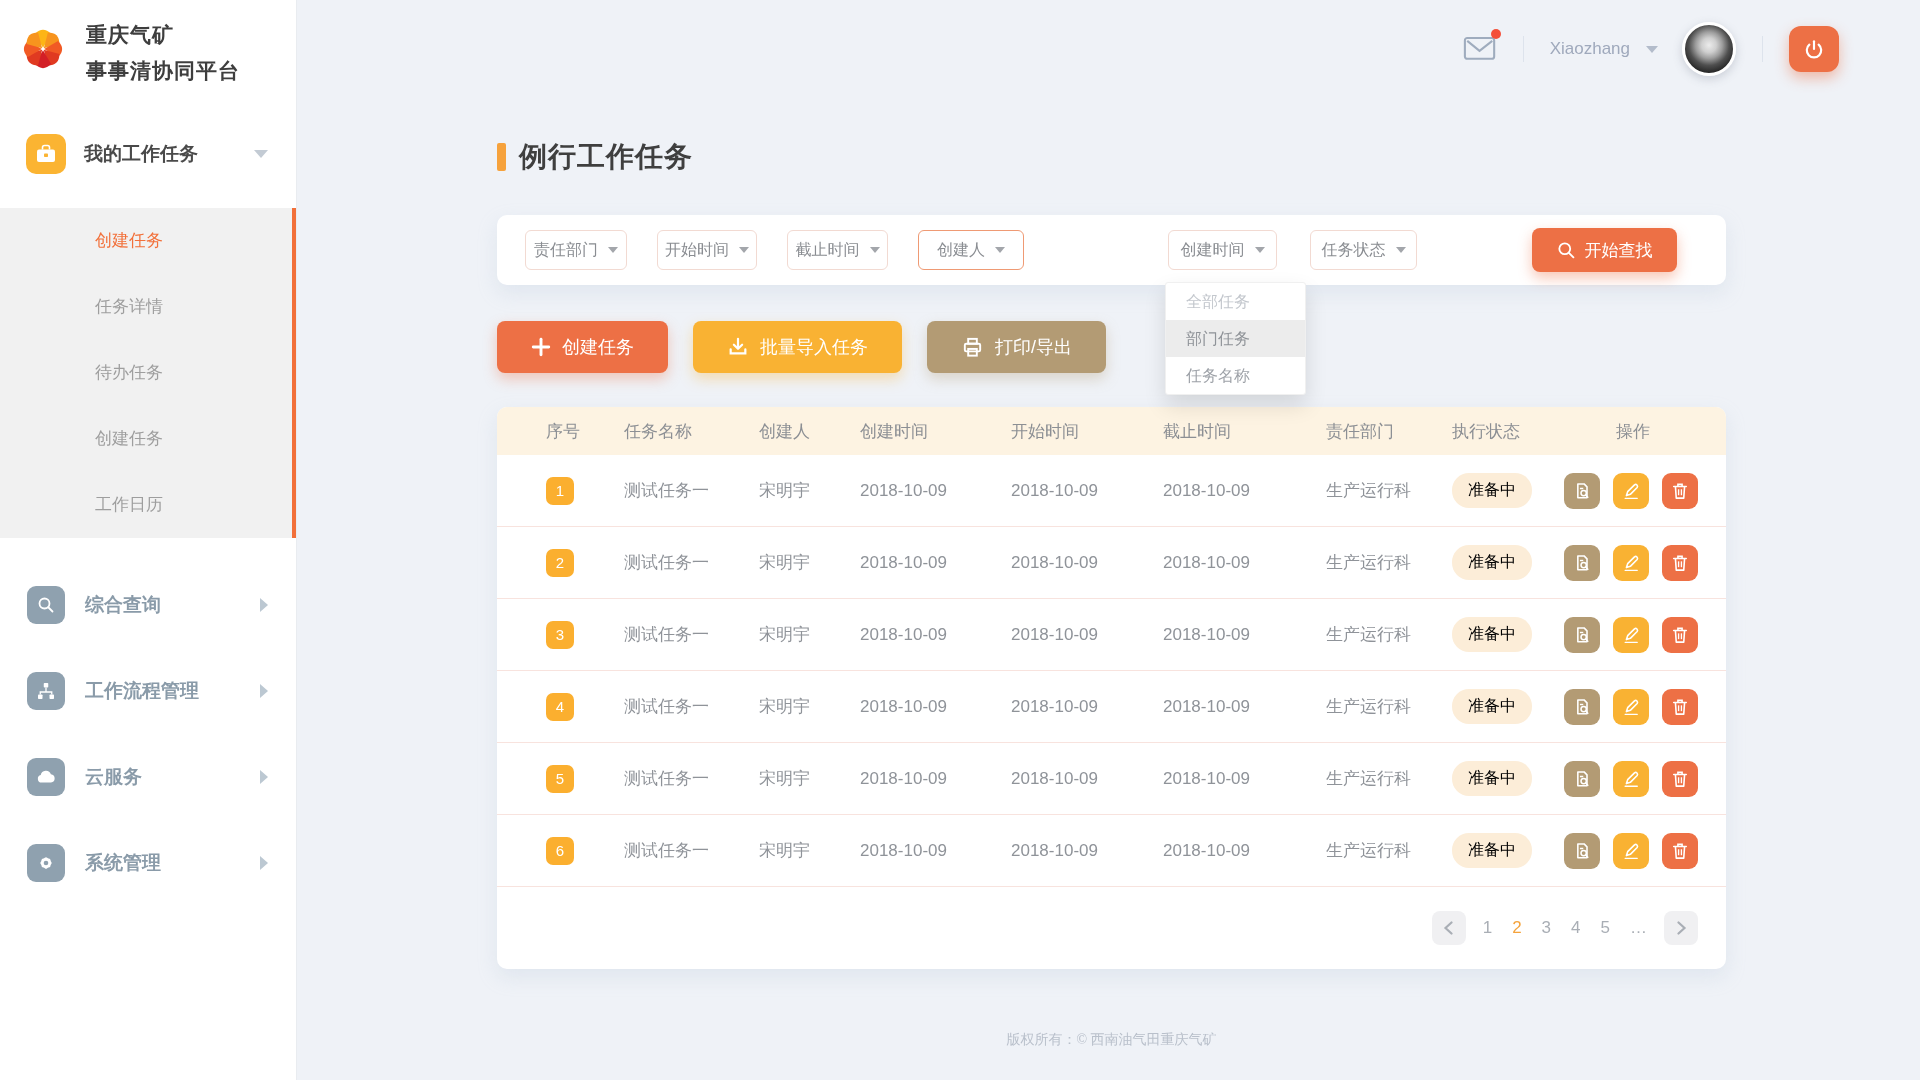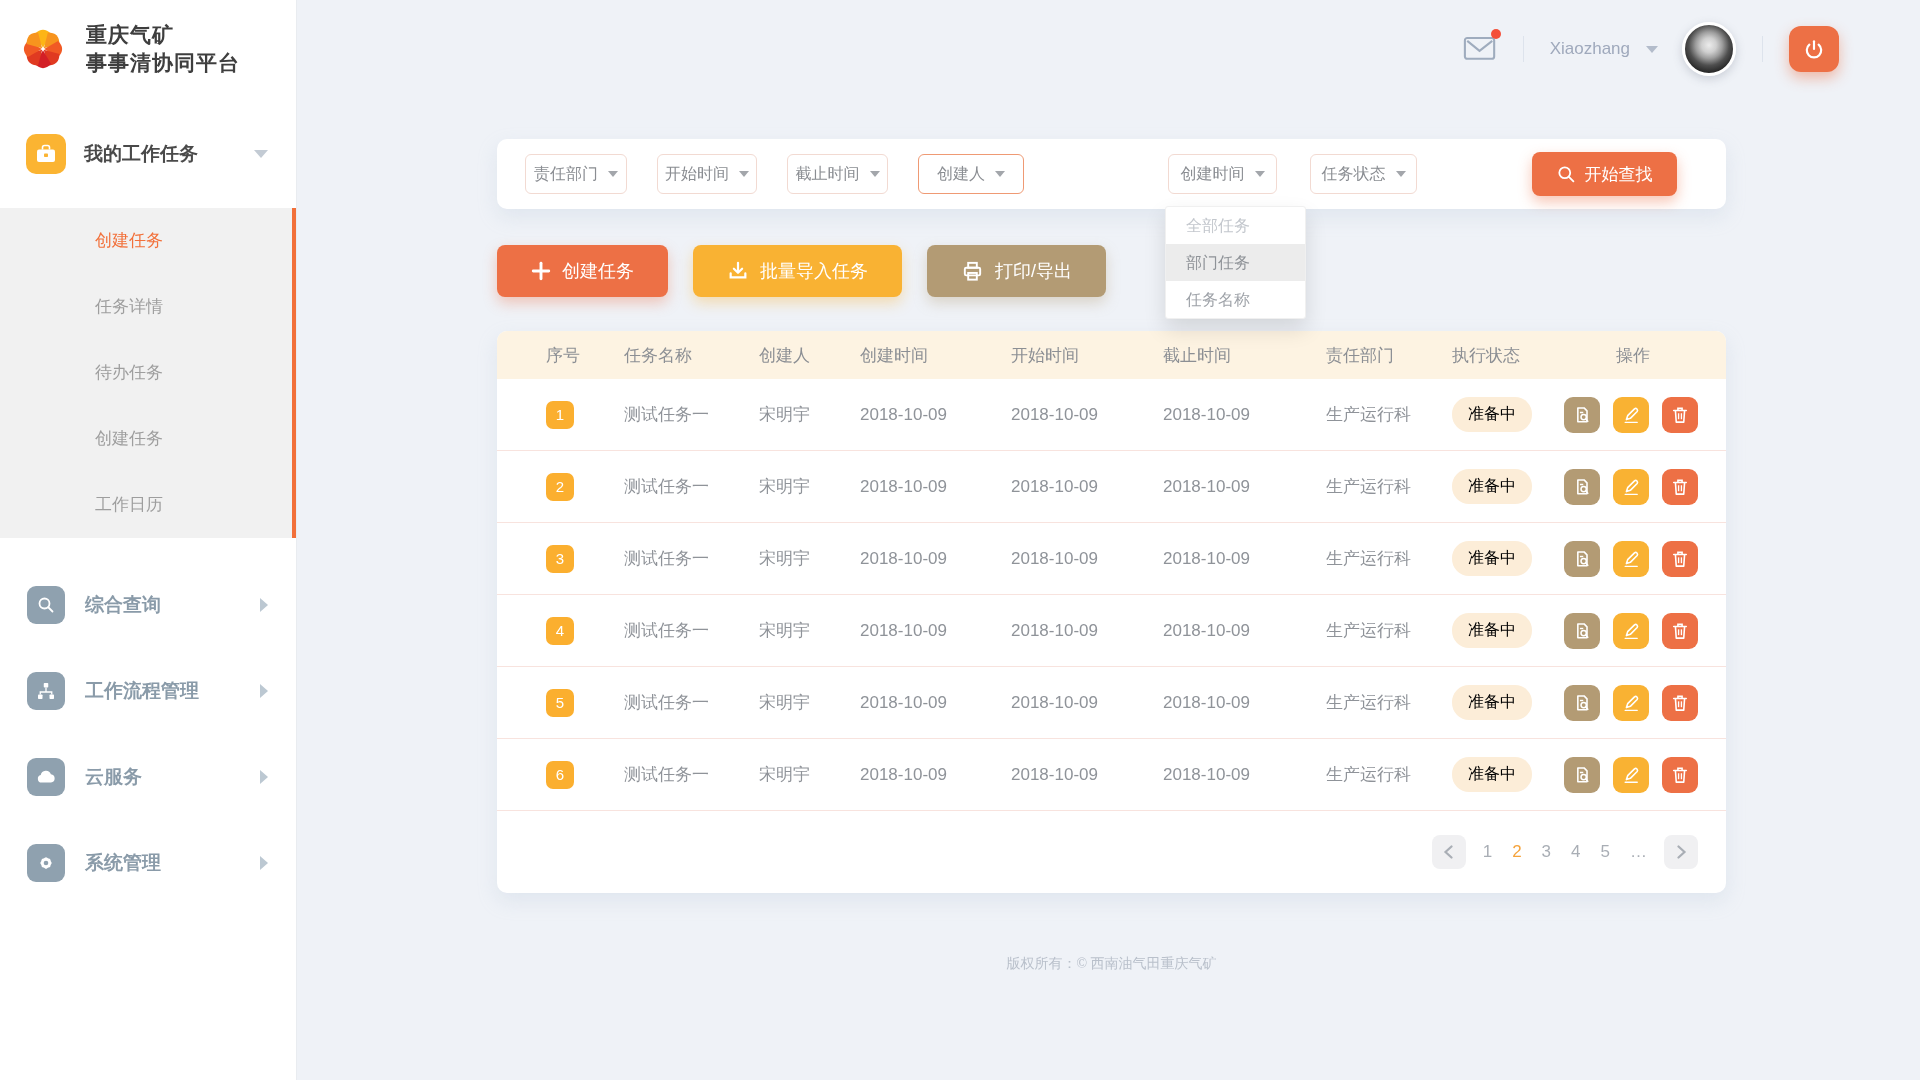--- a/index.html
+++ b/index.html
@@ -4,21 +4,21 @@
 <style>
   * { box-sizing: border-box; margin: 0; padding: 0; }
   html,body { width:1920px; height:1080px; overflow:hidden;
     font-family:"Liberation Sans","DejaVu Sans",sans-serif;
     background:#EFF2F7; color:#4A4A4A; }
   .app { display:flex; width:100%; height:100%; }
 
   
   .sidebar { width:297px; height:100%; background:#fff; border-right:1px solid #E9ECF0; flex:0 0 auto; }
   .logo-block { height:98px; display:flex; align-items:center; gap:14px; padding-left:14px; }
-  .brand-text div { font-size:21px; font-weight:bold; color:#3E3E3E; line-height:1.35; letter-spacing:1px; }
+  .brand-text div { font-size:21px; font-weight:bold; color:#3E3E3E; line-height:1.35; letter-spacing:1px;margin-top:8px; }
   .group-head { margin-top:28px; height:56px; display:flex; align-items:center; gap:18px; padding-left:26px; cursor:pointer; position:relative; }
   .gicon { width:40px; height:40px; border-radius:10px; display:flex; align-items:center; justify-content:center; flex:0 0 auto; }
   .gicon.amber { background:#FBB432; }
   .gicon.gray { background:#8FA1AF; width:38px; height:38px; border-radius:9px; }
   .glabel { font-size:19px; font-weight:bold; color:#4A4A4A; }
   .caret-down { width:0; height:0; border-left:7px solid transparent; border-right:7px solid transparent; border-top:8px solid #C3CBD4; position:absolute; right:28px; }
   .caret-right { width:0; height:0; border-top:7px solid transparent; border-bottom:7px solid transparent; border-left:8px solid #BCC8D2; position:absolute; right:28px; }
   .submenu { margin-top:26px; background:#F1F1F1; border-right:4px solid #F2703A; }
   .subitem { height:66px; line-height:66px; padding-left:95px; font-size:17px; color:#9E9E9E; cursor:pointer; }
   .subitem.active { color:#F2703A; }
@@ -204,20 +204,24 @@
       <button class="power-btn">
         <svg width="24" height="24" viewBox="0 0 100 100">
           <path d="M30.7 32 A30 30 0 1 0 69.3 32" fill="none" stroke="#fff" stroke-width="9" stroke-linecap="round"></path>
           <line x1="50" y1="18" x2="50" y2="50" stroke="#fff" stroke-width="9" stroke-linecap="round"></line>
         </svg>
       </button>
     </header>
 
     <section class="content">
 
+      <div class="page-title-row">
+        <span class="tbar"></span>
+        <h1>例行工作任务</h1>
+      </div>
 
       <div class="filter-card">
         <div class="fselect f0">
           <span>责任部门</span>
             <i class="sel-caret"></i>
         </div>
         <div class="fselect f1">
           <span>开始时间</span>
             <i class="sel-caret"></i>
         </div>

